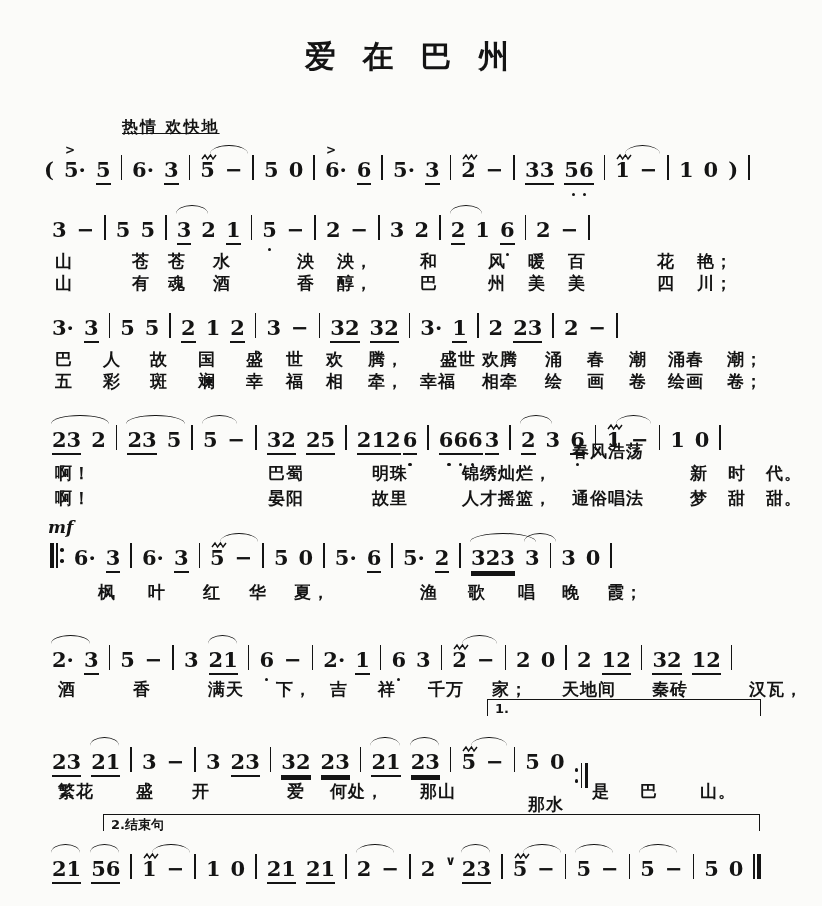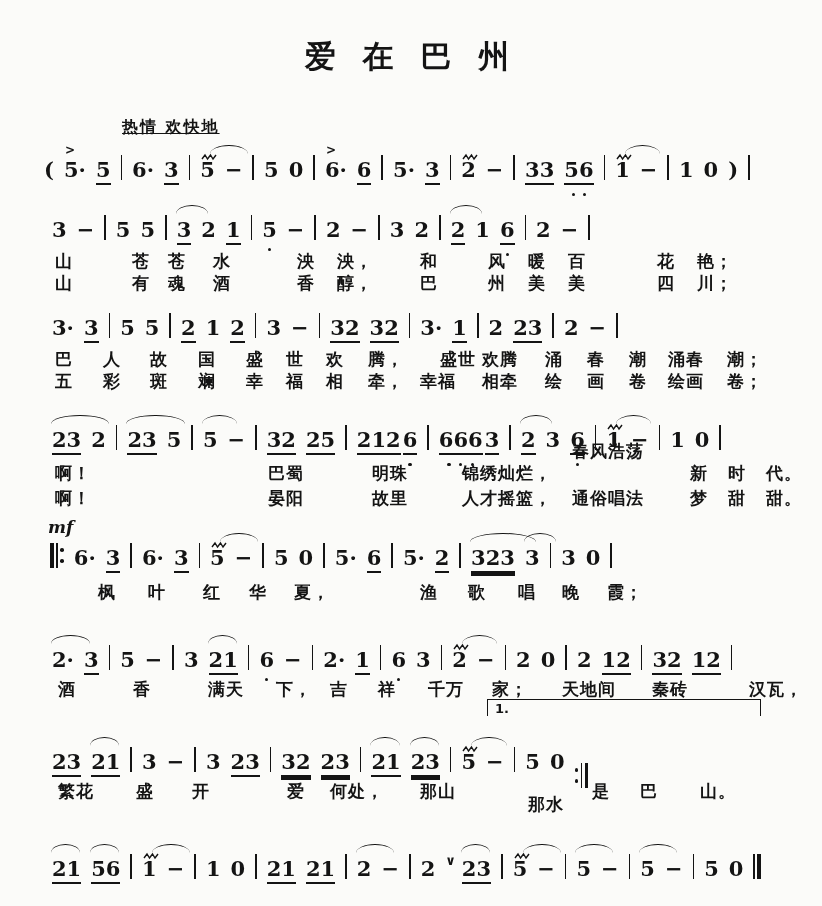--- a/index.html
+++ b/index.html
@@ -349,14 +349,17 @@
           <span class="thin"></span>
         </span><span class="tok"><span class="txt">5</span><div class="arc" style="width: 260%;"></div></span><span class="tok"><span class="txt">−</span></span><span class="barline">
           <span class="thin"></span>
         </span><span class="tok"><span class="txt">5</span></span><span class="tok"><span class="txt">0</span></span><span class="barline">
           <span class="thin"></span>
           <span class="thick"></span>
         </span></div>
       <div class="volta" style="left: 487px; top: 699px; width: 272px;">
         <div class="volta-label">1.</div>
       </div>
+      <div class="volta" style="left: 103px; top: 814px; width: 655px;">
+        <div class="volta-label">2.结束句</div>
+      </div>
     </div>
 </div>
 
 </body></html>

